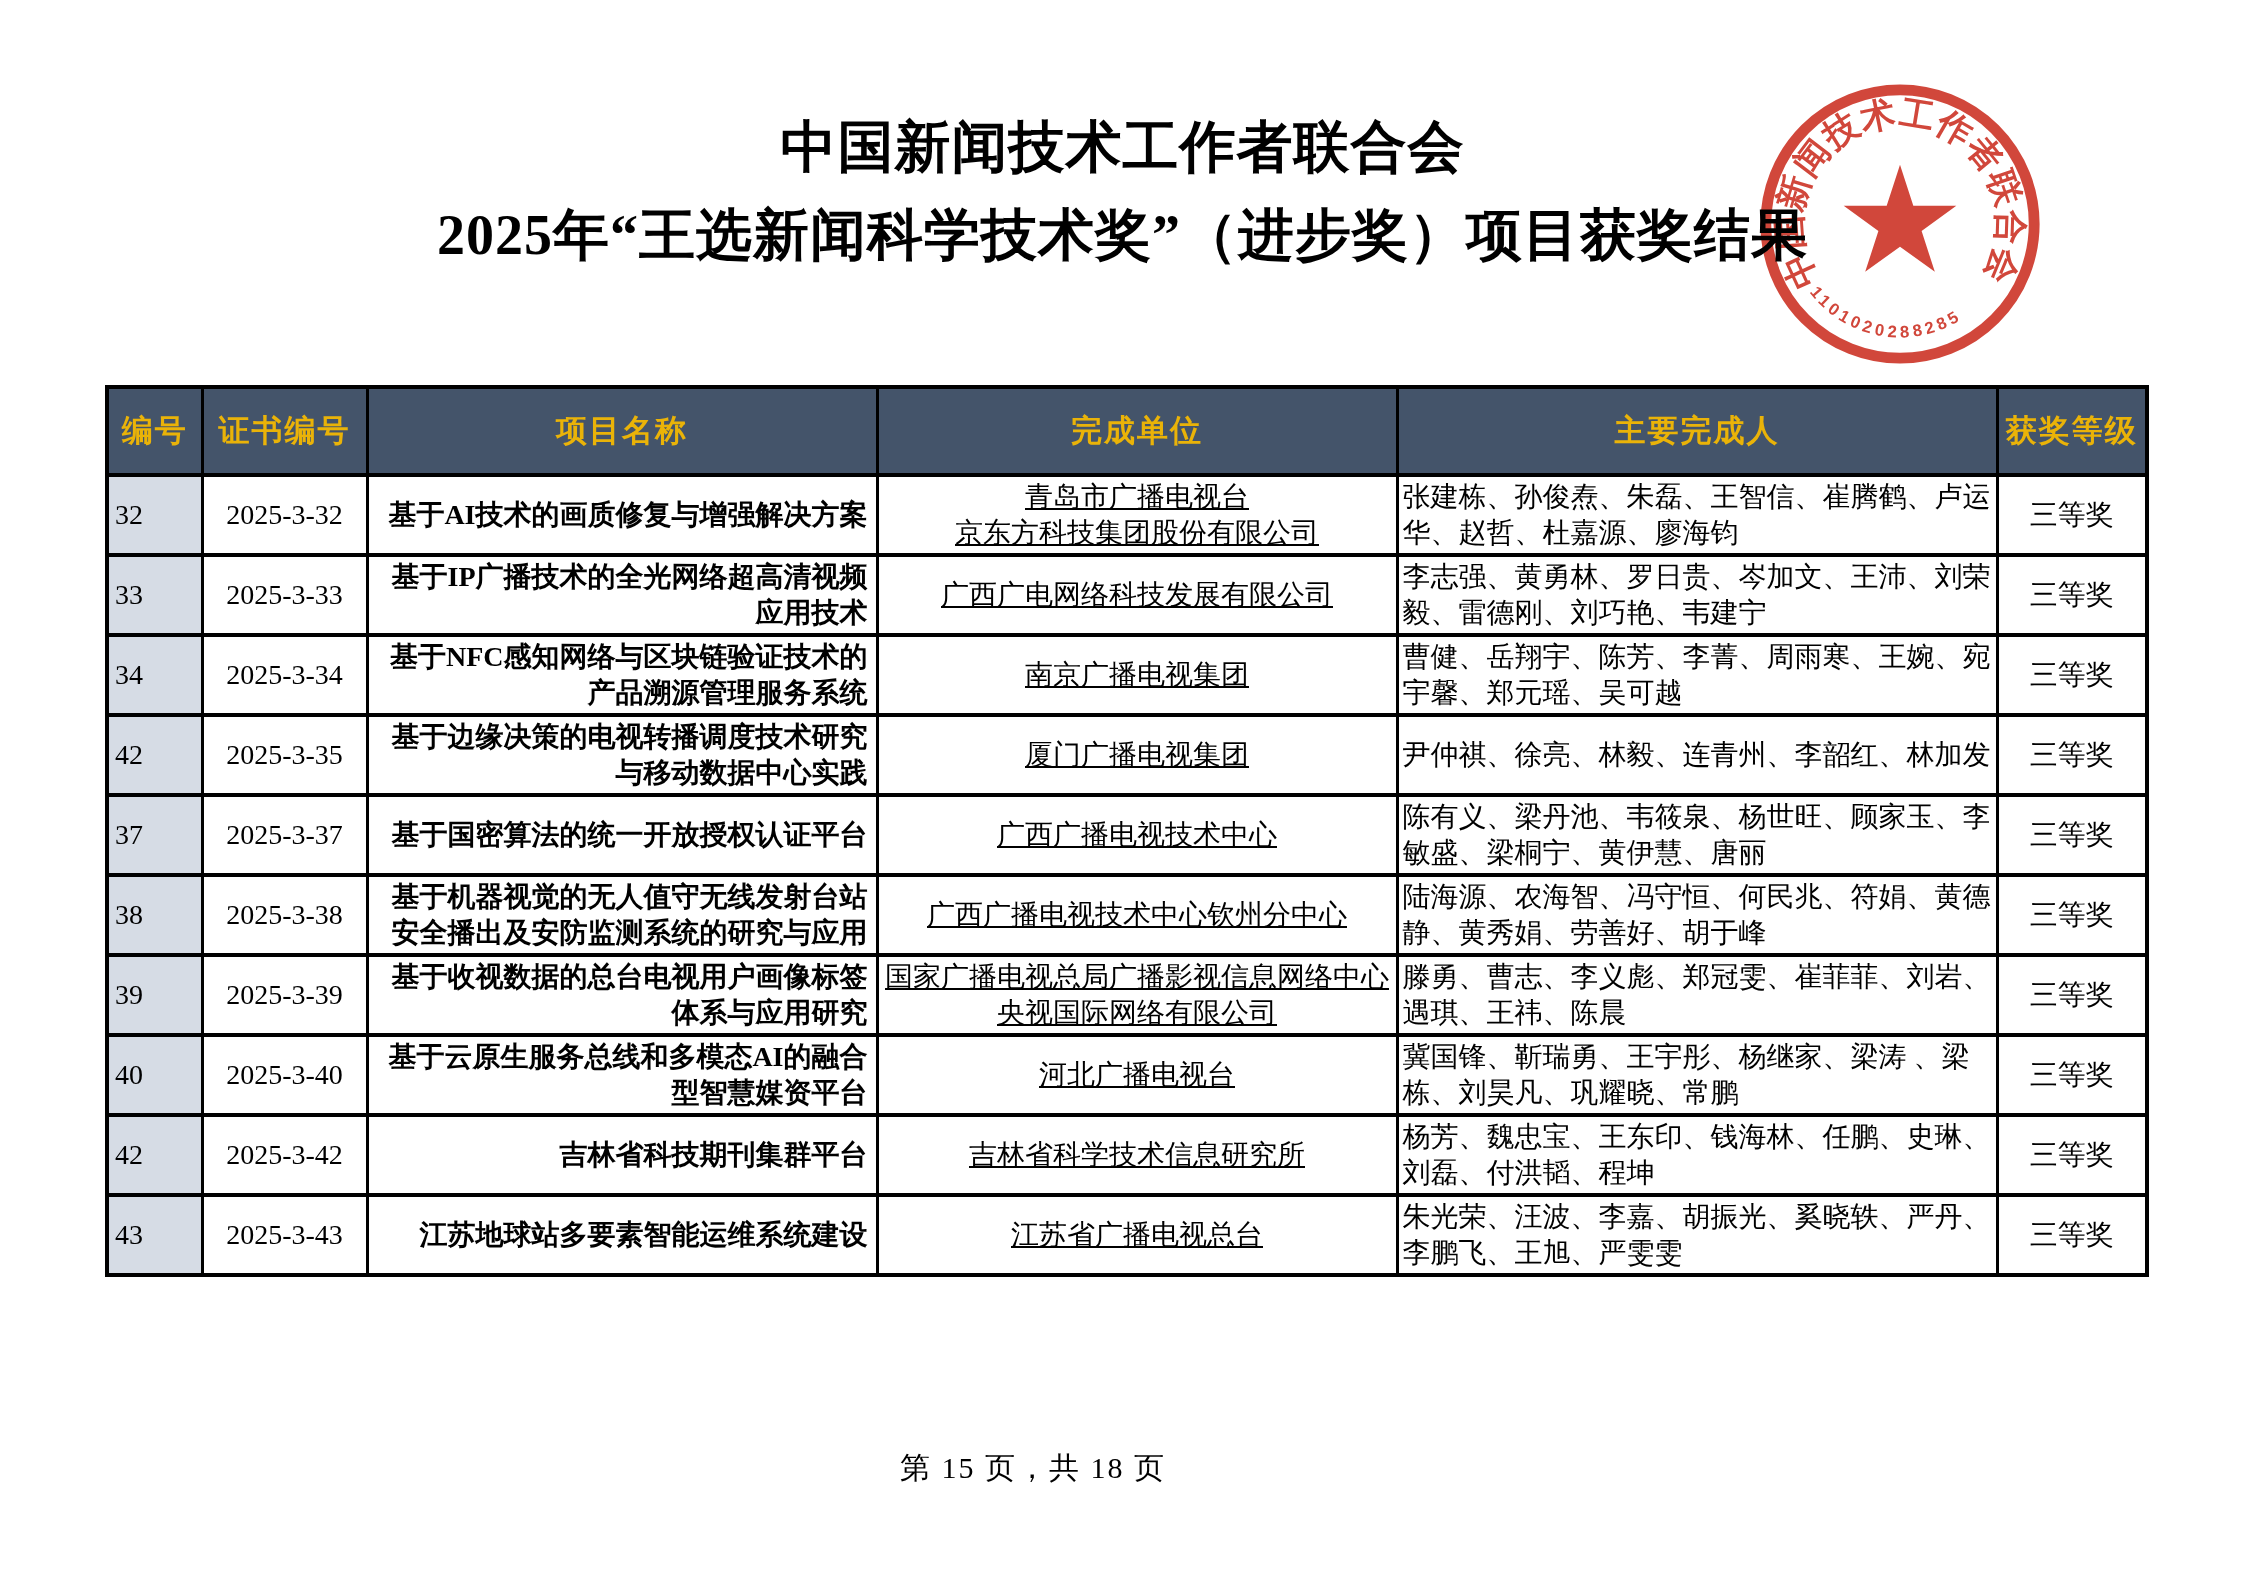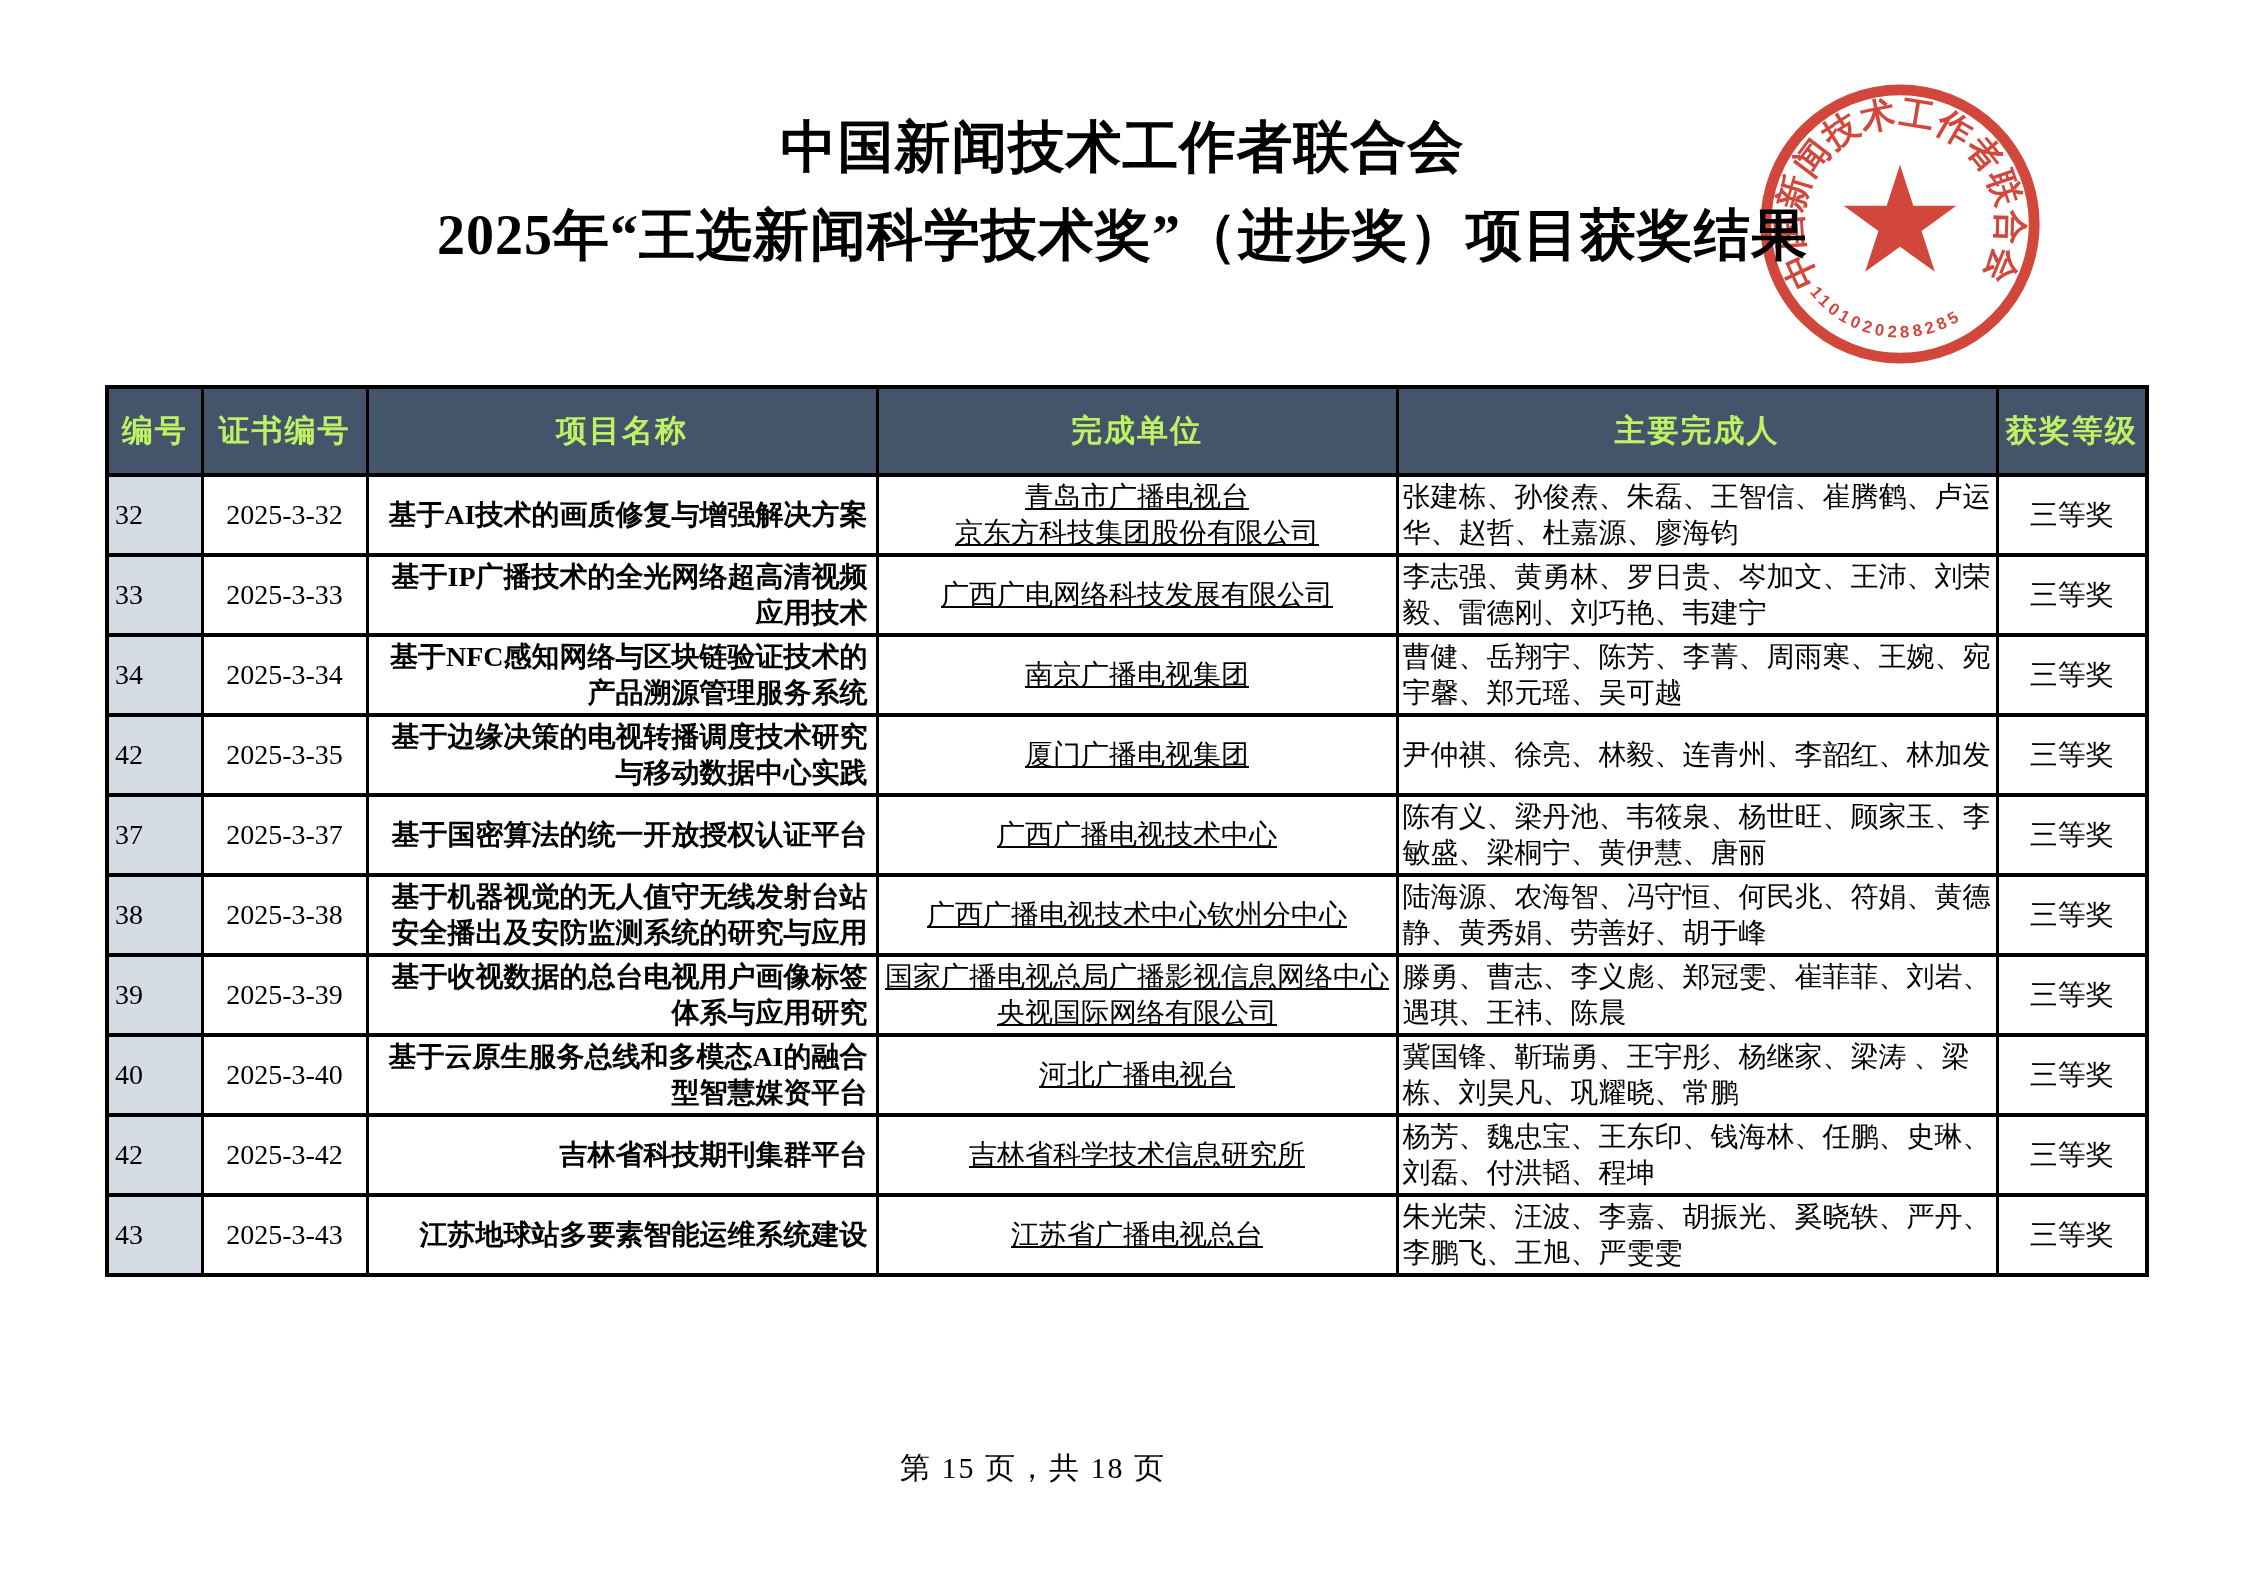--- a/index.html
+++ b/index.html
@@ -32,21 +32,21 @@
     position:absolute; left:105px; top:385px; width:2040px;
     border-collapse:collapse; table-layout:fixed; background:#fff;
     border:4px solid #000;
   }
   th, td {
     border-left:3px solid #000; border-right:3px solid #000;
     border-top:4px solid #000;  border-bottom:4px solid #000;
     overflow:hidden;
   }
   thead th {
-    background:var(--header-bg,#44546a); color:#bef264;
+    background:var(--header-bg,#44546a); color:#eab308;
     font-family:Liberation Serif, serif;
     font-weight:bold; font-size:31px; height:82px; text-align:center;
     letter-spacing:2px;
   }
   tbody td {
     font-size:28px; line-height:36px; vertical-align:middle; padding:2px 6px;
   }
   tbody tr { height:74px; }
   td.cell-no     { background:var(--index-bg,#d6dce5); text-align:left; }
   td.cell-cert   { text-align:center; padding:2px 2px; }

